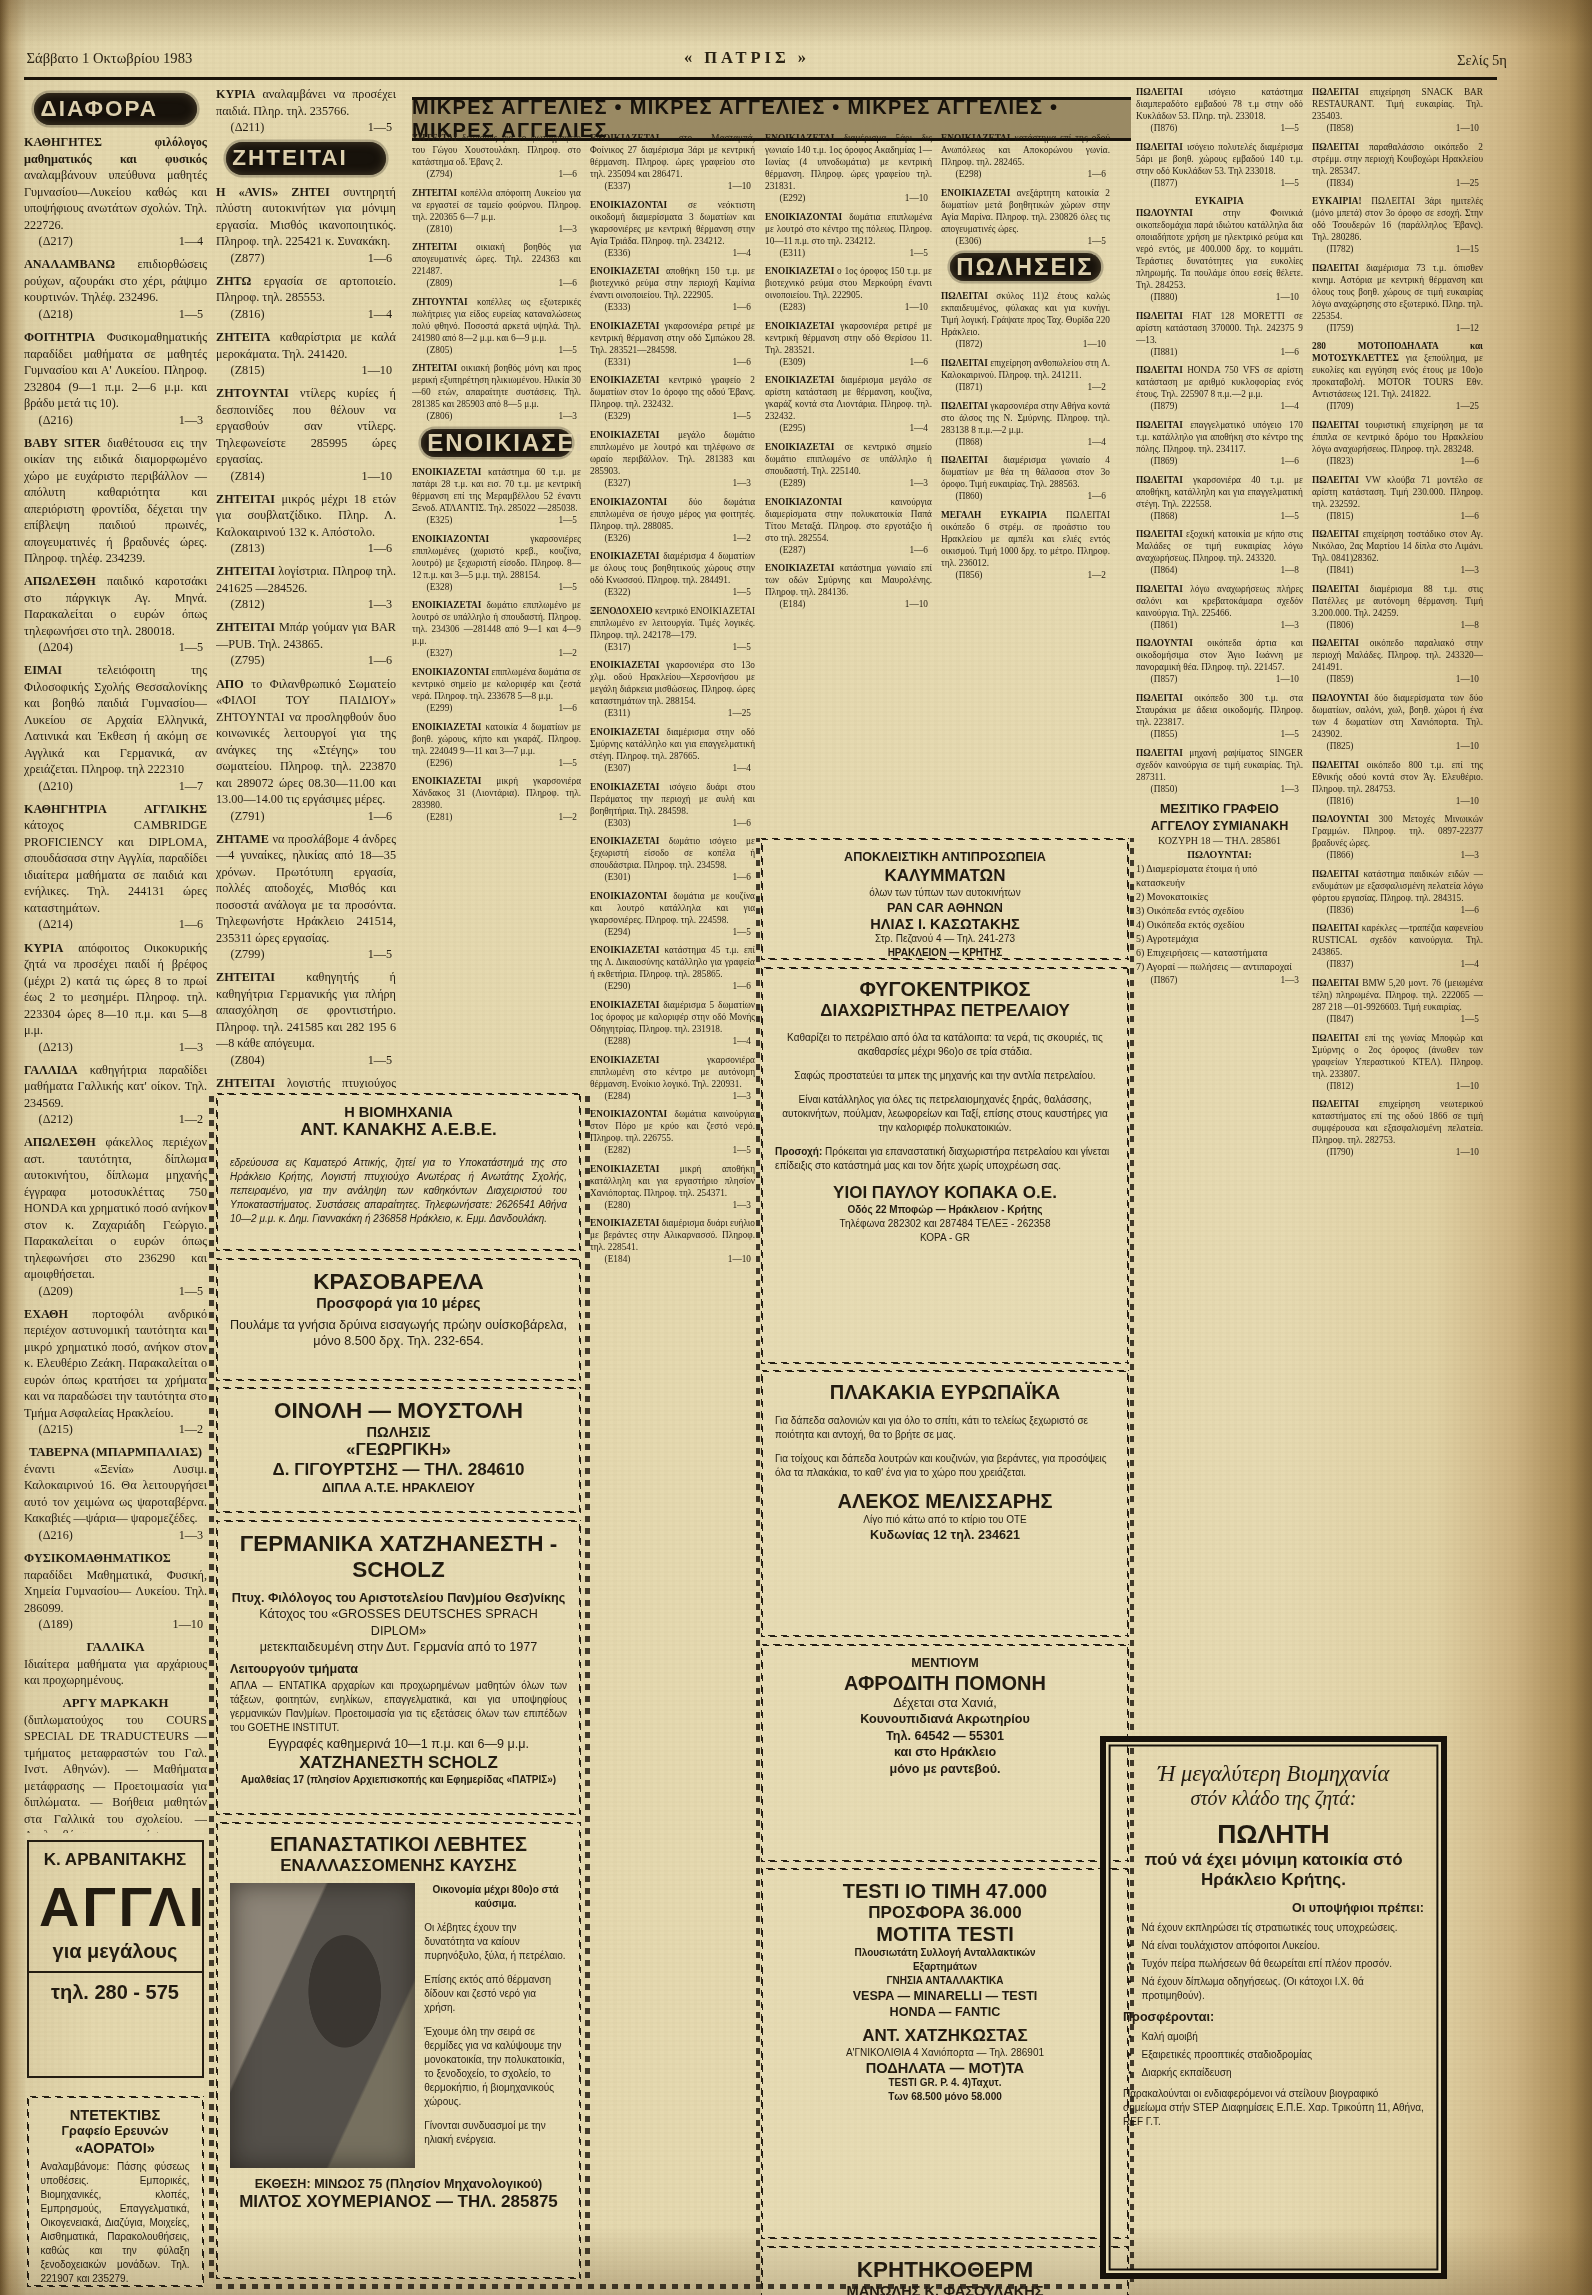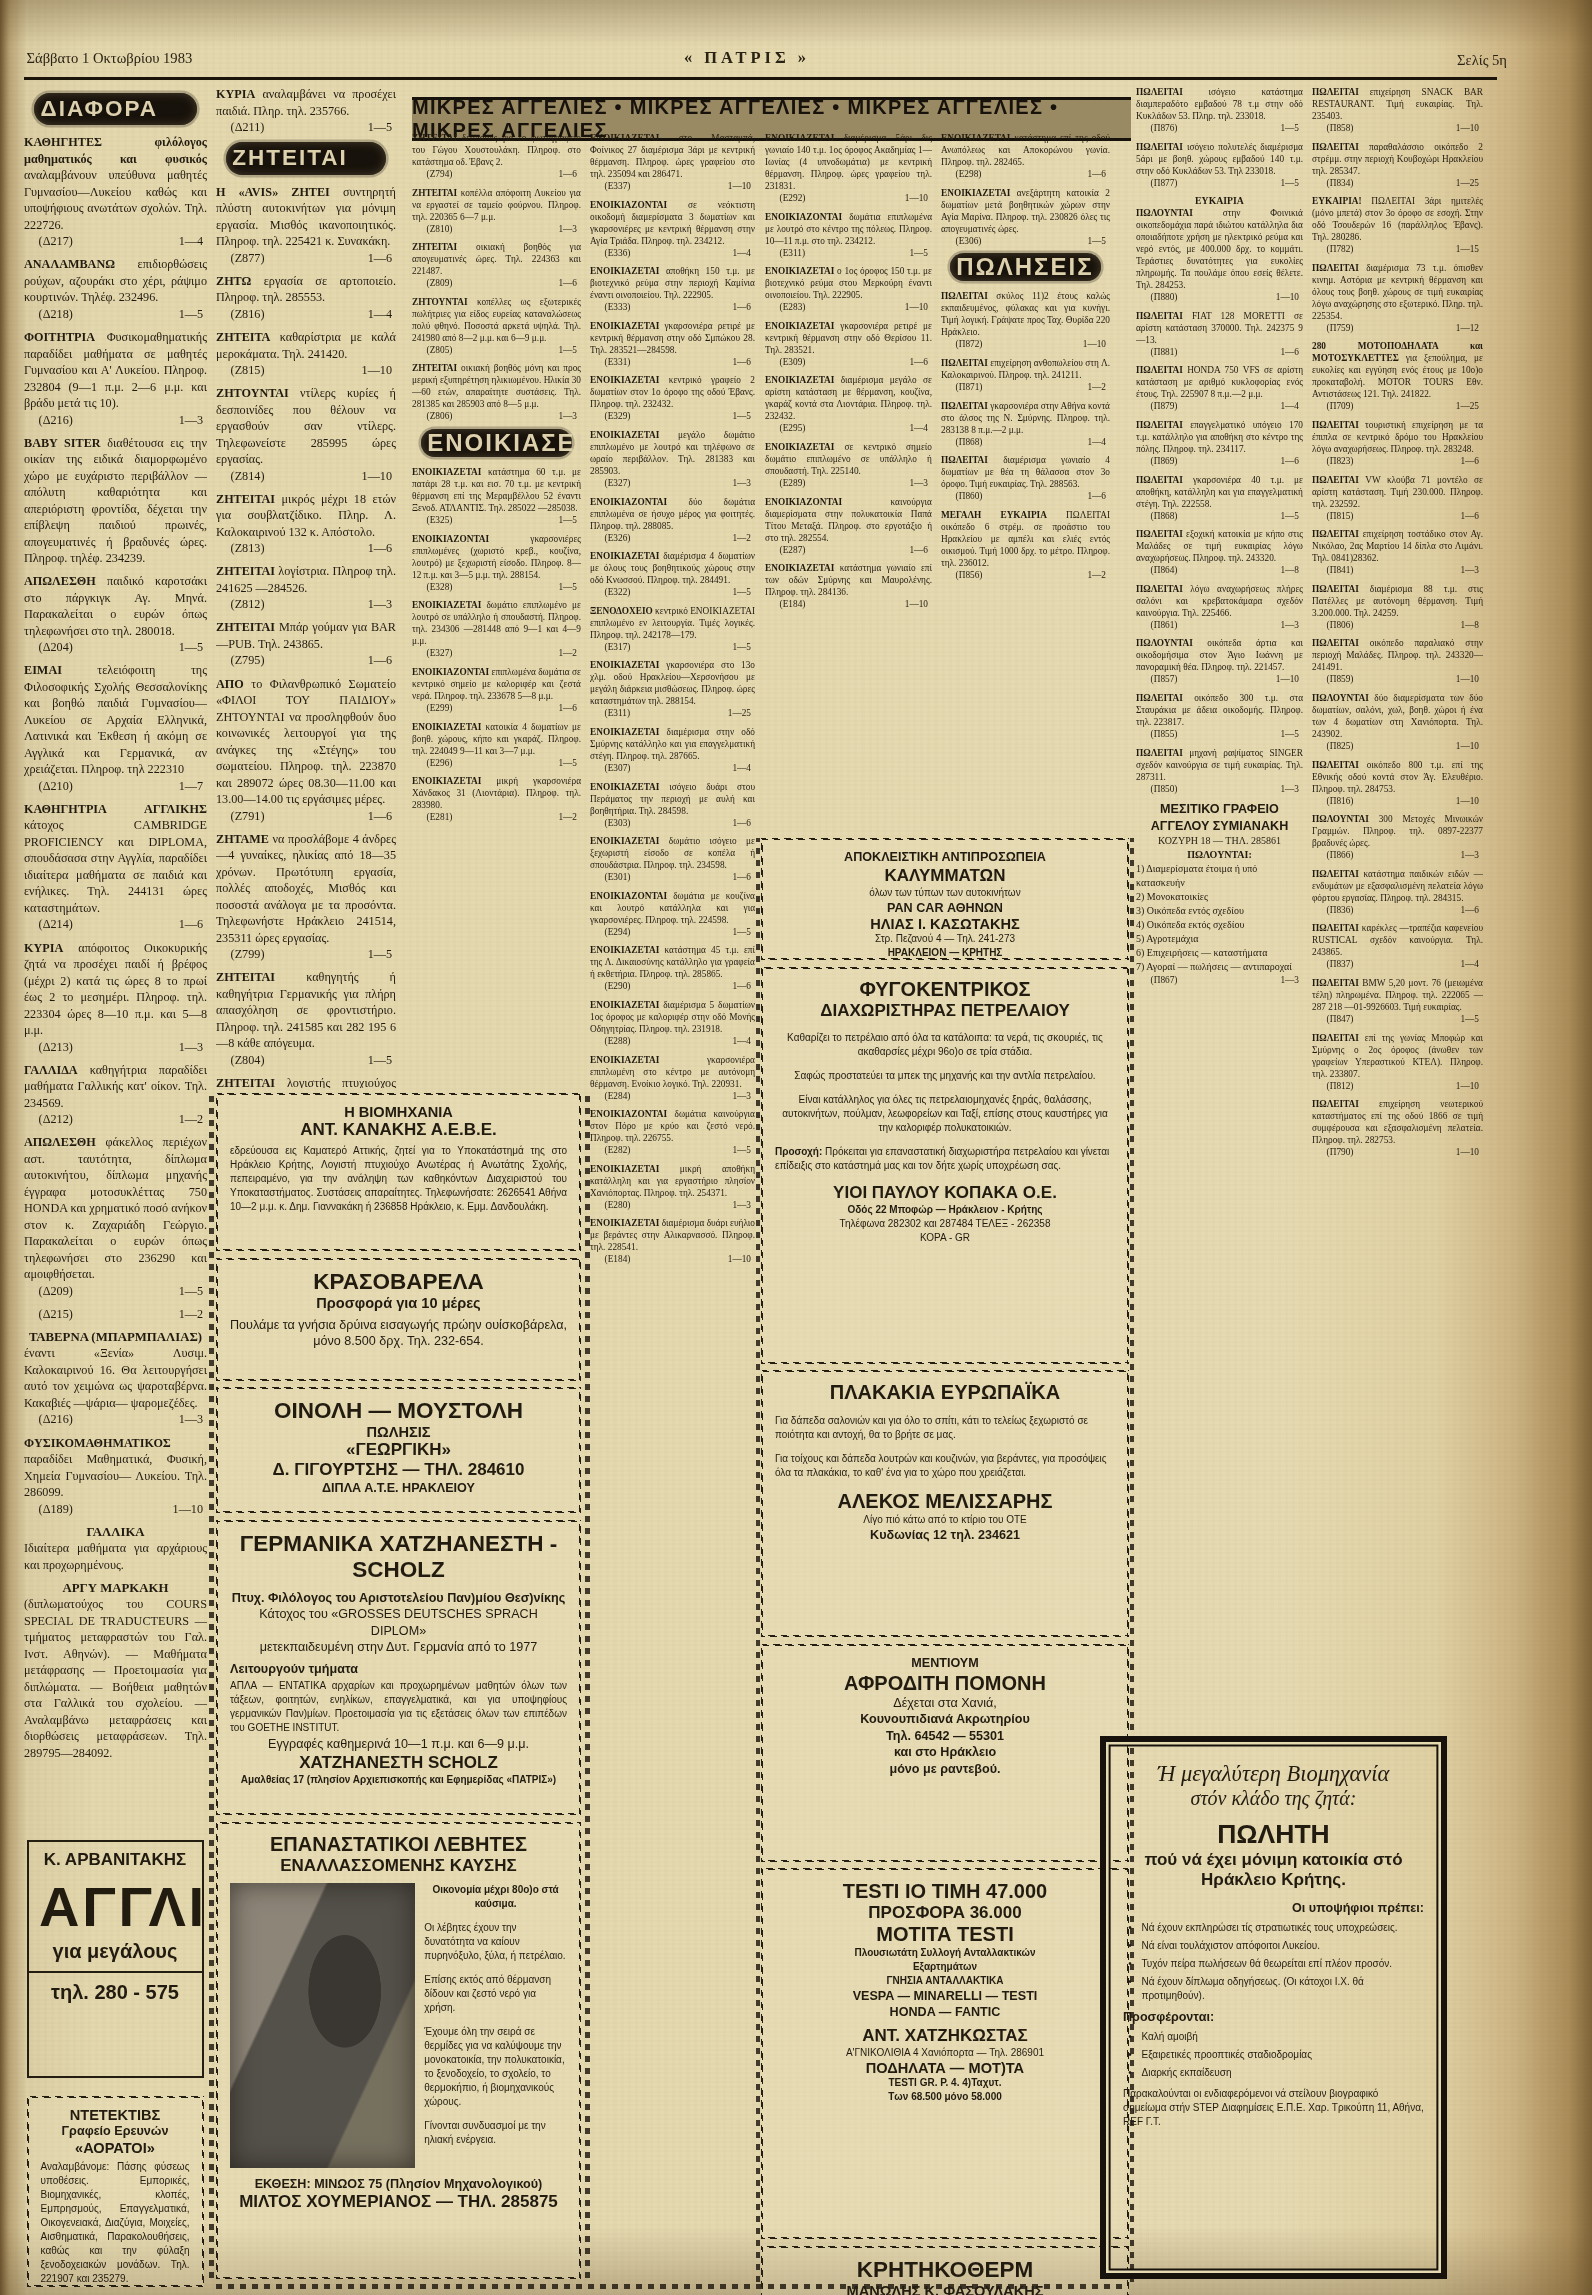--- a/index.html
+++ b/index.html
@@ -158,20 +158,21 @@
 
           <p class="adtext"><b>ΑΠΩΛΕΣΘΗ</b> <span>φάκελλος περιέχων αστ. ταυτότητα, δίπλωμα αυτοκινήτου, δίπλωμα μηχανής έγγραφα μοτοσυκλέττας 750 HONDA και χρηματικό ποσό ανήκον στον κ. Ζαχαριάδη Γεώργιο. Παρακαλείται ο ευρών όπως τηλεφωνήσει στο 236290 και αμοιφθήσεται.</span></p>
           <div class="adcode">
             <span>(Δ209)</span>
             <span>1—5</span>
           </div>
         </div>
 
         <div class="ad">
 
+          <p class="adtext"><b>ΕΧΑΘΗ</b> <span>πορτοφόλι ανδρικό περιέχον αστυνομική ταυτότητα και μικρό χρηματικό ποσό, ανήκον στον κ. Ελευθέριο Ζεάκη. Παρακαλείται ο ευρών όπως κρατήσει τα χρήματα και να παραδώσει την ταυτότητα στο Τμήμα Ασφαλείας Ηρακλείου.</span></p>
           <div class="adcode">
             <span>(Δ215)</span>
             <span>1—2</span>
           </div>
         </div>
 
         <div class="ad">
           <div class="adtitle">ΤΑΒΕΡΝΑ (ΜΠΑΡΜΠΑΛΙΑΣ)</div>
           <p class="adtext"> <span>έναντι «Ξενία» Λυσιμ. Καλοκαιρινού 16. Θα λειτουργήσει αυτό τον χειμώνα ως ψαροταβέρνα. Κακαβιές —ψάρια— ψαρομεζέδες.</span></p>
           <div class="adcode">
@@ -1137,21 +1138,21 @@
             <span>(Π790)</span>
             <span>1—10</span>
           </div>
         </div>
       </div>
   </div>
 
   <div class="abs wavy sans" style="left:216px;top:1093px;width:365px;height:158px;">
     <div class="ctr b t22">Η ΒΙΟΜΗΧΑΝΙΑ</div>
     <div class="ctr b t26">ΑΝΤ. ΚΑΝΑΚΗΣ  Α.Ε.Β.Ε.</div>
-    <p class="t16" style="text-align:justify;margin:4px 0 0 0;">εδρεύουσα εις Καματερό Αττικής, ζητεί για το Υποκατάστημά της στο Ηράκλειο Κρήτης, Λογιστή πτυχιούχο Ανωτέρας ή Ανωτάτης Σχολής, πεπειραμένο, για την ανάληψη των καθηκόντων Διαχειριστού του Υποκαταστήματος. Συστάσεις απαραίτητες. Τηλεφωνήσατε: 2626541 Αθήνα 10—2 μ.μ. κ. Δημ. Γιαννακάκη ή 236858 Ηράκλειο, κ. Εμμ. Δανδουλάκη.</p>
+    <p class="t16" style="text-align:justify;margin:16px 0 0 0;font-style:italic;">εδρεύουσα εις Καματερό Αττικής, ζητεί για το Υποκατάστημά της στο Ηράκλειο Κρήτης, Λογιστή πτυχιούχο Ανωτέρας ή Ανωτάτης Σχολής, πεπειραμένο, για την ανάληψη των καθηκόντων Διαχειριστού του Υποκαταστήματος. Συστάσεις απαραίτητες. Τηλεφωνήσατε: 2626541 Αθήνα 10—2 μ.μ. κ. Δημ. Γιαννακάκη ή 236858 Ηράκλειο, κ. Εμμ. Δανδουλάκη.</p>
   </div>
 
   <div class="abs wavy ctr sans" style="left:216px;top:1258px;width:365px;height:123px;">
     <div class="b t34">ΚΡΑΣΟΒΑΡΕΛΑ</div>
     <div class="b t22">Προσφορά για 10 μέρες</div>
     <p class="t19" style="margin:5.3px 0 0 0;">Πουλάμε τα γνήσια δρύινα εισαγωγής πρώην ουίσκοβάρελα, μόνο 8.500 δρχ. Τηλ. 232-654.</p>
   </div>
 
   <div class="abs wavy ctr sans" style="left:216px;top:1387px;width:365px;height:126px;">
     <div class="b t34">ΟΙΝΟΛΗ — ΜΟΥΣΤΟΛΗ</div>

